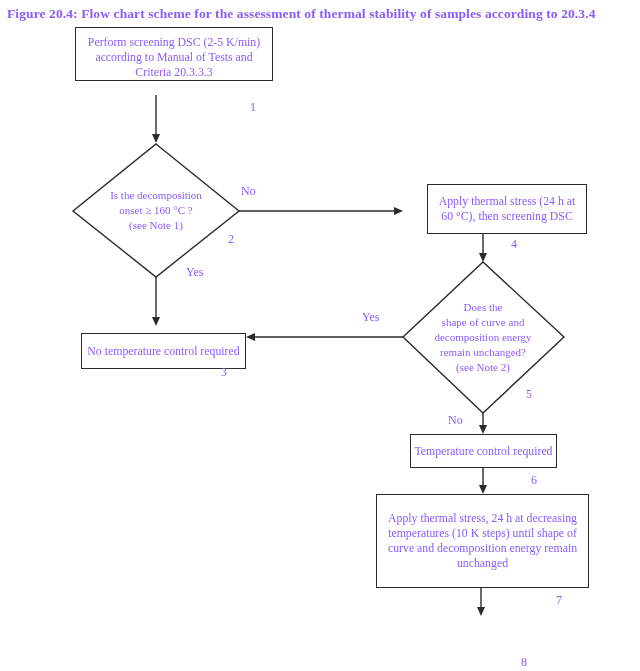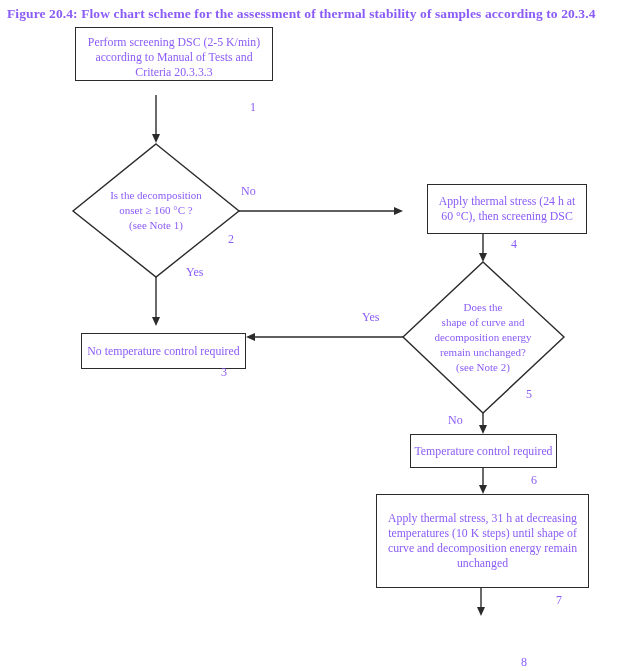--- a/index.html
+++ b/index.html
@@ -128,21 +128,21 @@
     <span>No temperature control required</span>
   </div>
   <div class="node n4">
     <span>Apply thermal stress (24 h at
 60 °C), then screening DSC</span>
   </div>
   <div class="node n6">
     <span>Temperature control required</span>
   </div>
   <div class="node n7">
-    <span>Apply thermal stress, 31 h at decreasing
+    <span>Apply thermal stress, 24 h at decreasing
 temperatures (10 K steps) until shape of
 curve and decomposition energy remain
 unchanged</span>
   </div>
 
   <div class="dtext d2t">Is the decomposition
 onset ≥ 160 °C ?
 (see Note 1)</div>
   <div class="dtext d5t">Does the
 shape of curve and

